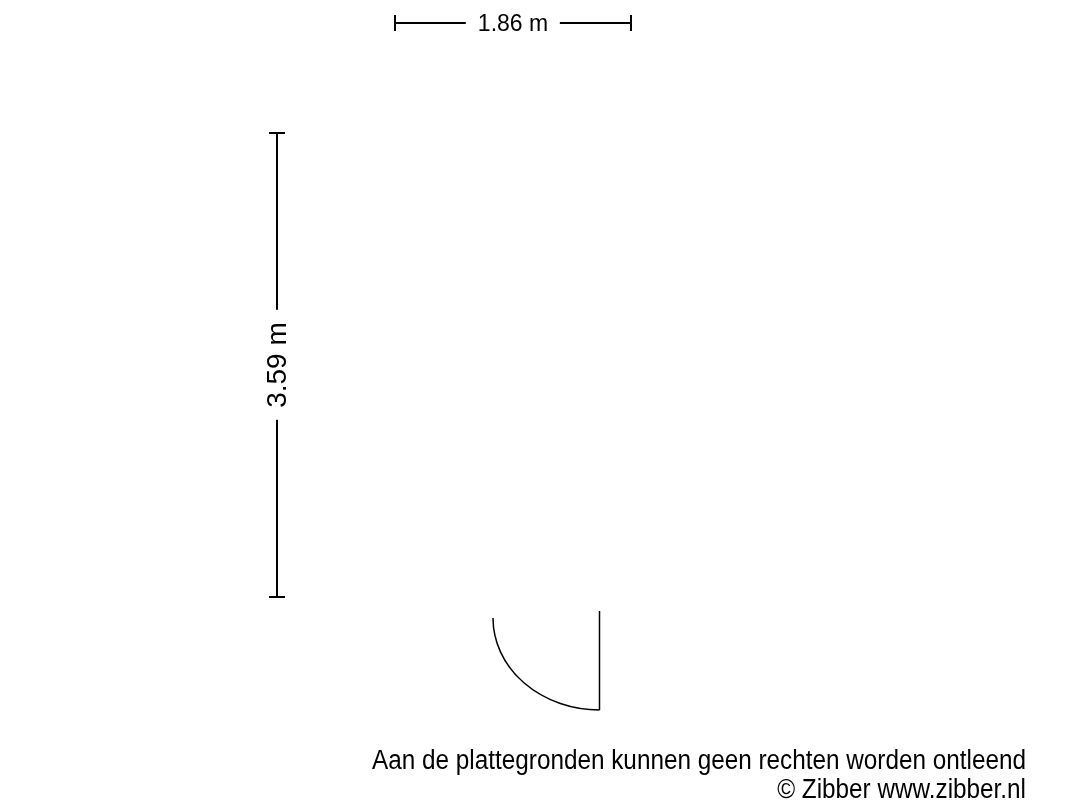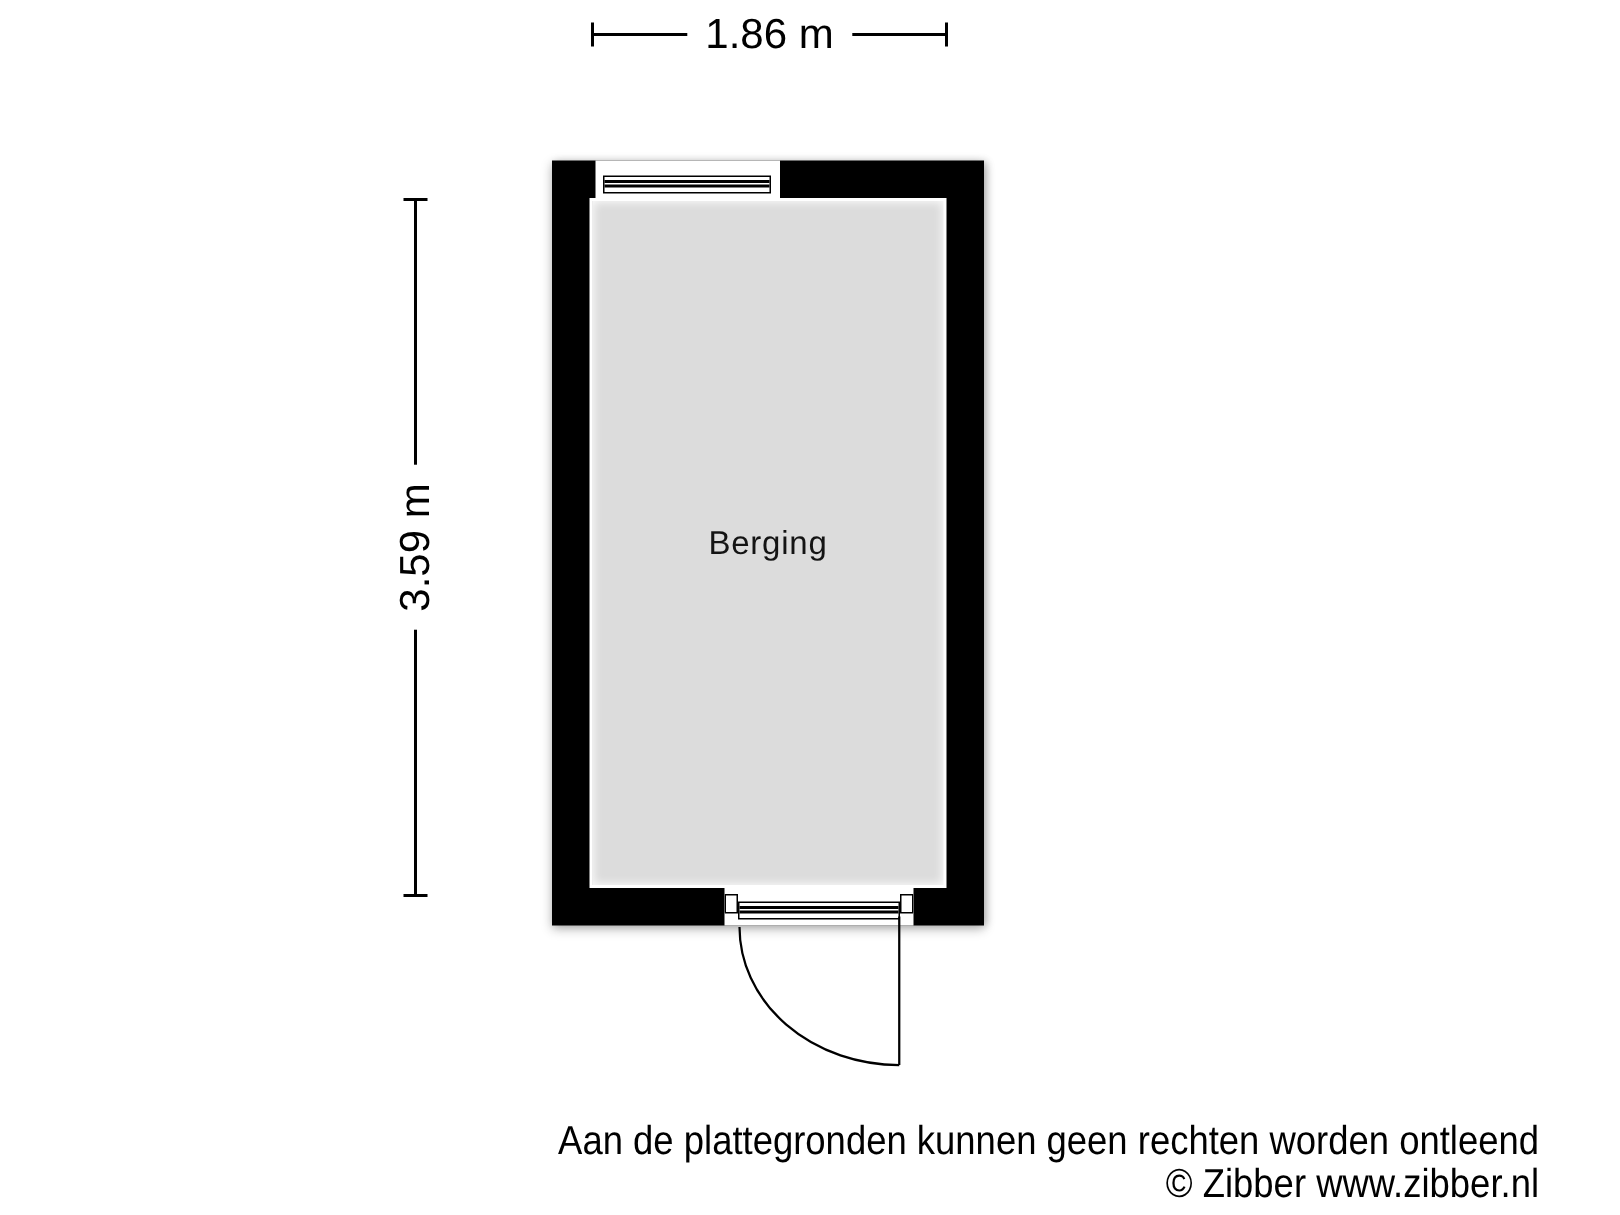--- a/index.html
+++ b/index.html
@@ -15,21 +15,21 @@
 
   
   .dim-line-h { position: absolute; left: 395px; top: 22px; width: 237px; height: 2px; background: #000; }
   .tick-v { position: absolute; top: 15px; width: 2px; height: 16px; background: #000; }
   .tick-v.left  { left: 394px; }
   .tick-v.right { left: 630px; }
   .dim-top-label {
     position: absolute; left: 513px; top: 23px;
     transform: translate(-50%, -50%);
     background: #fff; padding: 0 12px;
-    font-size: 28px; white-space: nowrap;
+    font-size: 23px; white-space: nowrap;
   }
 
   .dim-line-v { position: absolute; left: 276px; top: 133px; width: 2px; height: 465px; background: #000; }
   .tick-h { position: absolute; left: 269px; width: 16px; height: 2px; background: #000; }
   .tick-h.top    { top: 132px; }
   .tick-h.bottom { top: 596px; }
   .dim-left-label {
     position: absolute; left: 277px; top: 365px;
     transform: translate(-50%, -50%) rotate(-90deg);
     background: #fff; padding: 0 12px;
@@ -92,43 +92,20 @@
     <div class="dim-top-label">1.86 m</div>
   </div>
 
   <div>
     <div class="dim-line-v"></div>
     <div class="tick-h top"></div>
     <div class="tick-h bottom"></div>
     <div class="dim-left-label">3.59 m</div>
   </div>
 
-  <div class="plan">
-    <div class="interior">
-      <div class="room">
-        <span class="room-label">Berging</span>
-      </div>
-    </div>
-
-    <div class="window-band">
-      <div class="window-frame">
-        <div class="pane-line l1"></div>
-        <div class="pane-line l2"></div>
-      </div>
-    </div>
-
-    <div class="door-band">
-      <div class="door-post left"></div>
-      <div class="door-post right"></div>
-      <div class="door-frame">
-        <div class="pane-line l1"></div>
-        <div class="pane-line l2"></div>
-      </div>
-    </div>
-  </div>
 
   <svg class="door-swing" viewBox="0 0 140 115" width="140" height="115">
     <line x1="119.5" y1="6" x2="119.5" y2="105" stroke="#000" stroke-width="1.5"></line>
     <path d="M 13 13 A 106.5 92 0 0 0 119.5 105" fill="none" stroke="#000" stroke-width="1.5"></path>
   </svg>
 
   <div class="footer">
     <div class="footer-line1">Aan de plattegronden kunnen geen rechten worden ontleend</div>
     <div class="footer-line2">© Zibber www.zibber.nl</div>
   </div>

